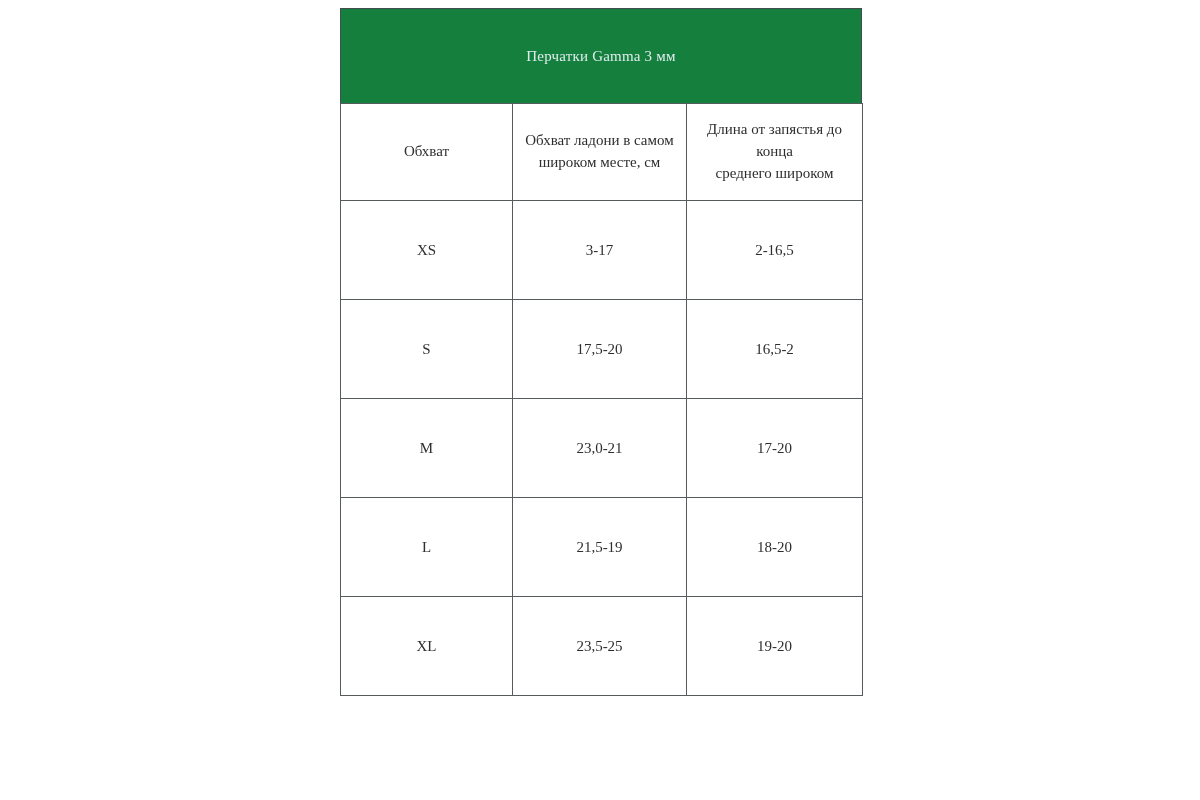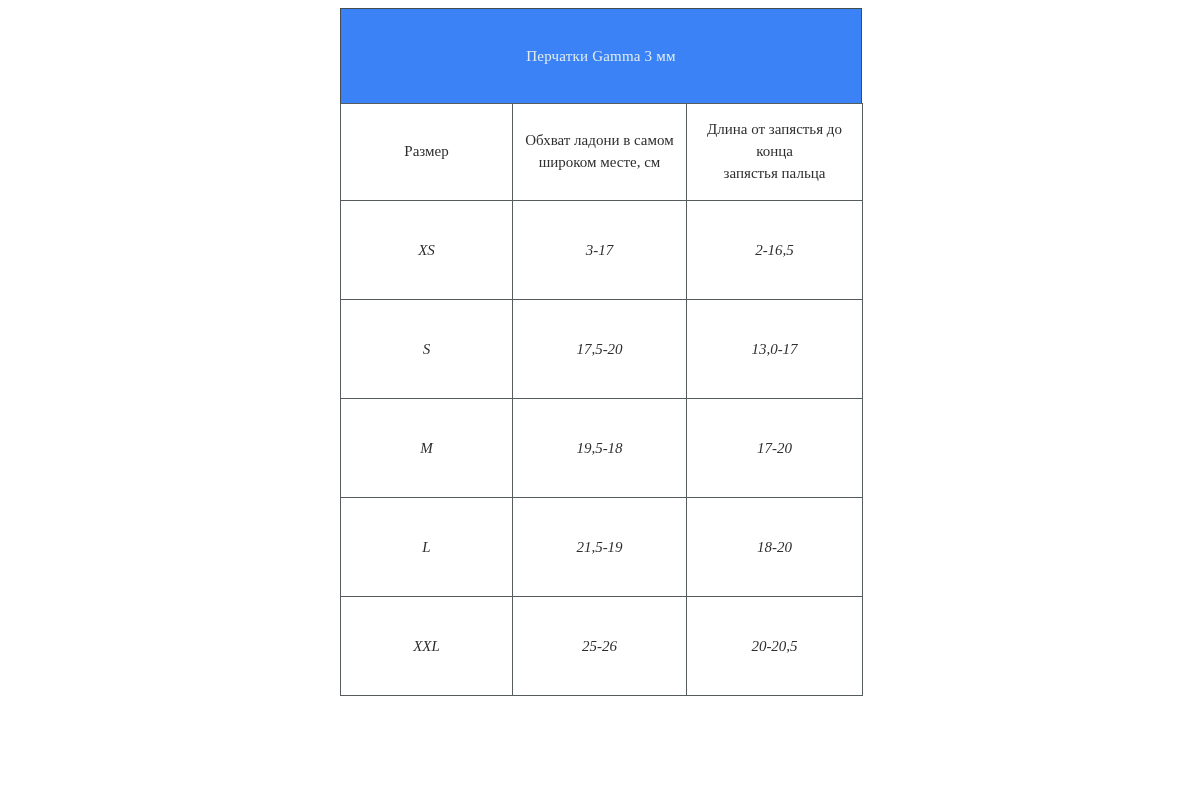--- a/index.html
+++ b/index.html
@@ -14,21 +14,21 @@
     background: #ffffff;
     overflow: hidden;
   }
   .size-chart {
     position: absolute;
     left: 340px; top: 8px;
     width: 522px;
   }
   .title-bar {
     height: 95px;
-    background: #3b82f6;
+    background: #15803d;
     border: 1px solid #454c50;
     border-bottom: none;
     display: flex;
     align-items: center;
     justify-content: center;
     color: #dfecef;
     font-size: 15px;
     letter-spacing: 0.2px;
   }
   table.size-table {
@@ -50,71 +50,70 @@
   }
   .size-table thead th {
     height: 97px;
     padding: 0 2px;
     line-height: 1.45;
     white-space: pre-line;
   }
   .size-table tbody td {
     height: 99px;
     padding: 0 4px;
-    font-style: italic;
   }
 </style>
 </head>
 <body>
 
 <div class="canvas">
   <div class="size-chart">
 
     <div class="title-bar">
       <span>Перчатки Gamma 3 мм</span>
     </div>
 
     <table class="size-table">
       <colgroup>
           <col class="c1">
           <col class="c2">
           <col class="c3">
         </colgroup>
       <thead>
         <tr>
-          <th>Размер</th>
+          <th>Обхват</th>
           <th>Обхват ладони в самом
 широком месте, см</th>
           <th>Длина от запястья до конца
-запястья пальца</th>
+среднего широком</th>
         </tr>
       </thead>
       <tbody>
         <tr>
           <td>XS</td>
           <td>3-17</td>
           <td>2-16,5</td>
         </tr>
         <tr>
           <td>S</td>
           <td>17,5-20</td>
-          <td>13,0-17</td>
+          <td>16,5-2</td>
         </tr>
         <tr>
           <td>M</td>
-          <td>19,5-18</td>
+          <td>23,0-21</td>
           <td>17-20</td>
         </tr>
         <tr>
           <td>L</td>
           <td>21,5-19</td>
           <td>18-20</td>
         </tr>
         <tr>
-          <td>XXL</td>
-          <td>25-26</td>
-          <td>20-20,5</td>
+          <td>XL</td>
+          <td>23,5-25</td>
+          <td>19-20</td>
         </tr>
       </tbody>
     </table>
 
   </div>
 </div>
 
 </body></html>

